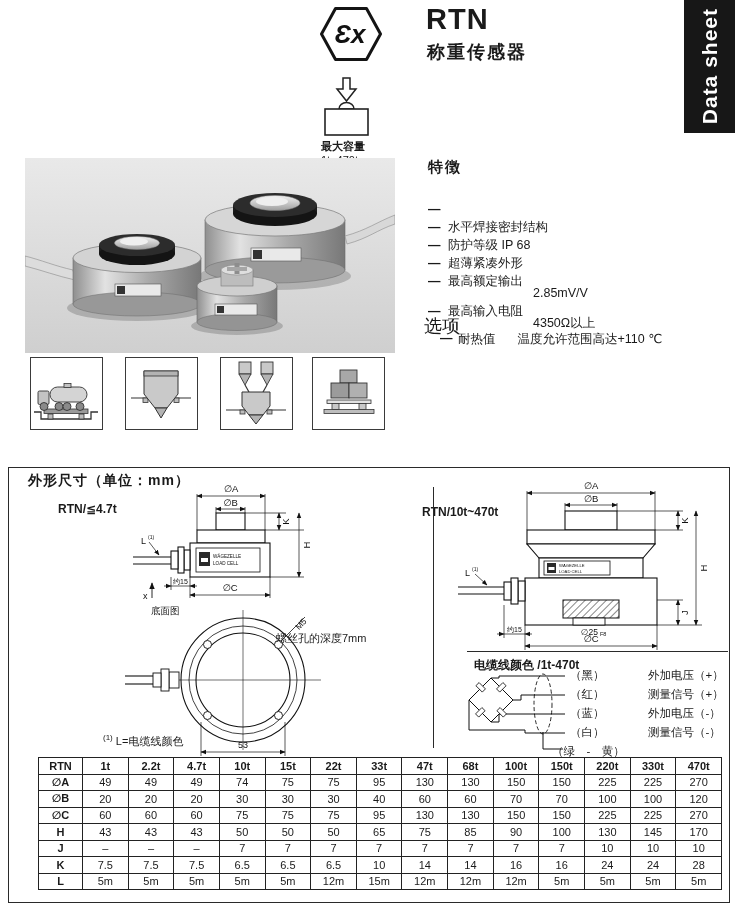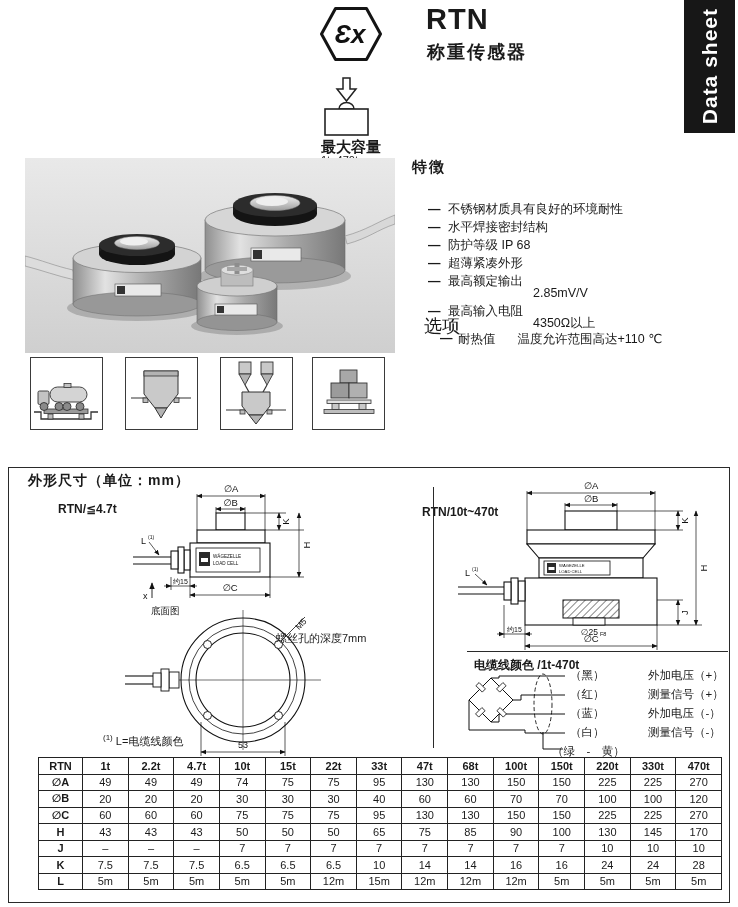--- a/index.html
+++ b/index.html
@@ -10,21 +10,21 @@
   }
   .abs { position:absolute; }
 
   
   .title { font-size:29px; font-weight:bold; letter-spacing:1px; }
   .subtitle { font-size:18px; font-weight:bold; letter-spacing:2px; }
   .banner { background:#171717; width:51px; height:133px; left:684px; top:0;
             display:flex; align-items:center; justify-content:center; }
   .banner span { writing-mode:vertical-rl; transform:rotate(180deg);
                  color:#ffffff; font-size:21px; font-weight:bold; letter-spacing:1px; }
-  .cap-label { font-size:15px; font-weight:bold; line-height:13px; }
+  .cap-label { font-size:11px; font-weight:bold; line-height:13px; }
   .cap-range { font-size:11px; line-height:13px; }
 
   
   .feat-head { font-size:15px; font-weight:bold; letter-spacing:2px; }
   .feat { display:flex; font-size:12.5px; line-height:18px; }
   .feat .dash { width:20px; flex:0 0 20px; font-weight:bold; }
   .feat .val  { margin-left:10px;margin-top:12px; }
   .opt-head { font-size:18px; }
   .opt { display:flex; font-size:12.5px; }
   .opt .dash { width:18px; flex:0 0 18px; font-weight:bold; }
@@ -141,25 +141,24 @@
     <ellipse cx="212" cy="128" rx="40" ry="10" fill="#cfcfcf" stroke="#7a7a7a" stroke-width="0.7"></ellipse>
     <rect x="196" y="112" width="32" height="16" fill="#bdbdbd" stroke="#7a7a7a" stroke-width="0.6"></rect>
     <ellipse cx="212" cy="112" rx="16" ry="5" fill="#dedede" stroke="#8a8a8a" stroke-width="0.6"></ellipse>
     <rect x="209.5" y="105" width="5" height="11" fill="#8d8d8d"></rect>
     <rect x="202" y="109" width="20" height="4" fill="#a6a6a6"></rect>
     <rect x="190" y="146" width="42" height="11" fill="#e9e9e9" stroke="#555" stroke-width="0.6"></rect>
     <rect x="192" y="148" width="7" height="7" fill="#333"></rect>
   </g>
 </svg>
 
-<div class="abs feat-head" style="left:412px; top:158px;">特徴</div>
+<div class="abs feat-head" style="left:428px; top:158px;">特徴</div>
 <div class="abs" style="left:428px; top:200px; width:300px;">
     <div class="feat">
       <span class="dash">—</span>
-      <span>不锈钢材质具有良好的环境耐性</span>
     </div>
     <div class="feat">
       <span class="dash">—</span>
       <span>水平焊接密封结构</span>
     </div>
     <div class="feat">
       <span class="dash">—</span>
       <span>防护等级 IP 68</span>
     </div>
     <div class="feat">

